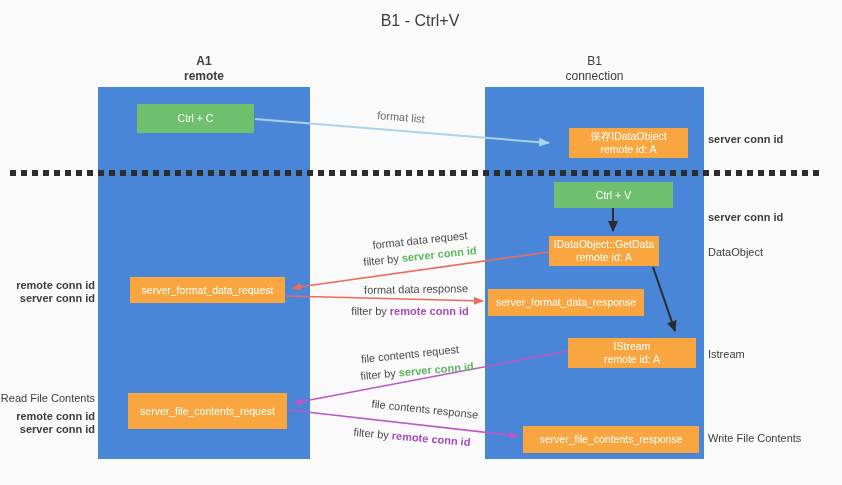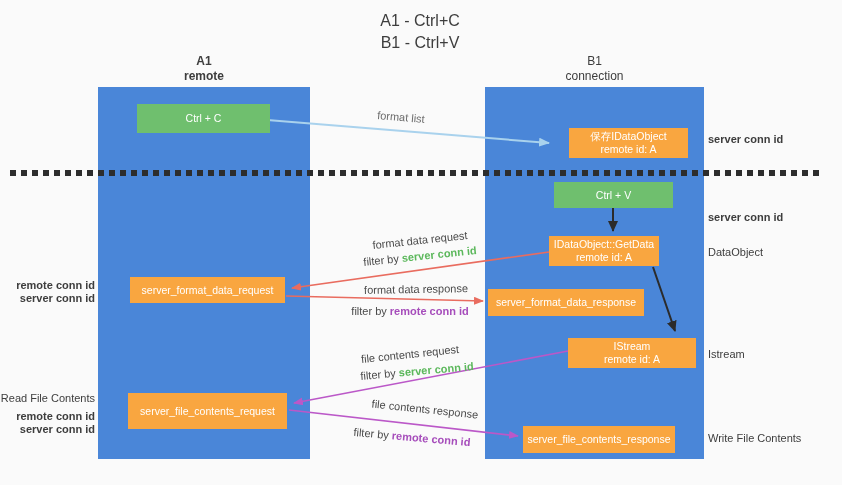--- a/index.html
+++ b/index.html
@@ -26,29 +26,29 @@
     position:absolute; left:10px; top:170px; width:813px; height:6px; z-index:2;
     background:repeating-linear-gradient(90deg,#2d2d2d 0 6px,transparent 6px 11px);
   }
   .box {
     position:absolute; display:flex; align-items:center; justify-content:center;
     color:#ffffff; font-size:10.5px; text-align:center; line-height:13px;
     z-index:3;
   }
   .box.green  { background:#6fbf6e; }
   .box.orange { background:#f9a640; }
-  #box-ctrl-c    { left:137px; top:104px; width:133px; height:29px; }
+  #box-ctrl-c    { left:137px; top:104px; width:117px; height:29px; }
   #box-save-obj  { left:554px; top:128px; width:119px; height:30px;margin-left:15px; }
   #box-ctrl-v    { left:554px; top:182px; width:119px; height:26px; }
   #box-getdata   { left:549px; top:236px; width:110px; height:30px; }
   #box-fmt-req   { left:130px; top:277px; width:155px; height:26px; }
   #box-fmt-resp  { left:488px; top:289px; width:156px; height:27px; }
   #box-istream   { left:568px; top:338px; width:128px; height:30px; }
   #box-file-req  { left:128px; top:393px; width:159px; height:36px; }
-  #box-file-resp { left:523px; top:426px; width:152px; height:27px; }
+  #box-file-resp { left:523px; top:426px; width:176px; height:27px; }
   svg.arrows { position:absolute; left:0; top:0; z-index:2; }
   .flow-label {
     position:absolute; white-space:nowrap; font-size:11px; color:#4a4a4a;
     transform:translate(-50%,-50%) rotate(var(--r,0deg)); z-index:2;
   }
   .flow-label.dim { color:#6b6b6b; }
   .green-text  { color:#5cb85c; font-weight:bold; }
   .purple-text { color:#a64dbb; font-weight:bold; }
   .side-label-right {
     position:absolute; left:708px; font-size:11px; color:#3d3d3d;
@@ -59,21 +59,20 @@
     color:#3d3d3d; white-space:nowrap; z-index:4;
   }
   .side-label-left.bold, .side-label-right.bold { font-weight:bold; }
 </style>
 </head>
 <body>
 
 <div id="canvas">
 
   <div class="title">
-    <div>A1 - Ctrl+C</div>
     <div>B1 - Ctrl+V</div>
   </div>
 
   <div id="col-a-header" class="col-header">
     <div>A1</div>
     <div>remote</div>
   </div>
   <div id="col-b-header" class="col-header">
     <div>B1</div>
     <div>connection</div>

